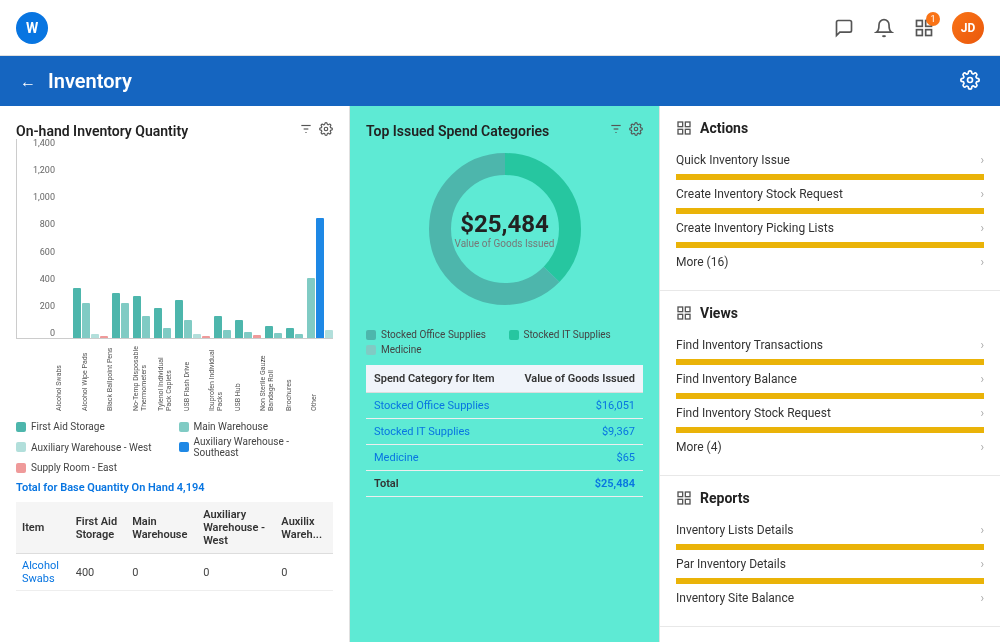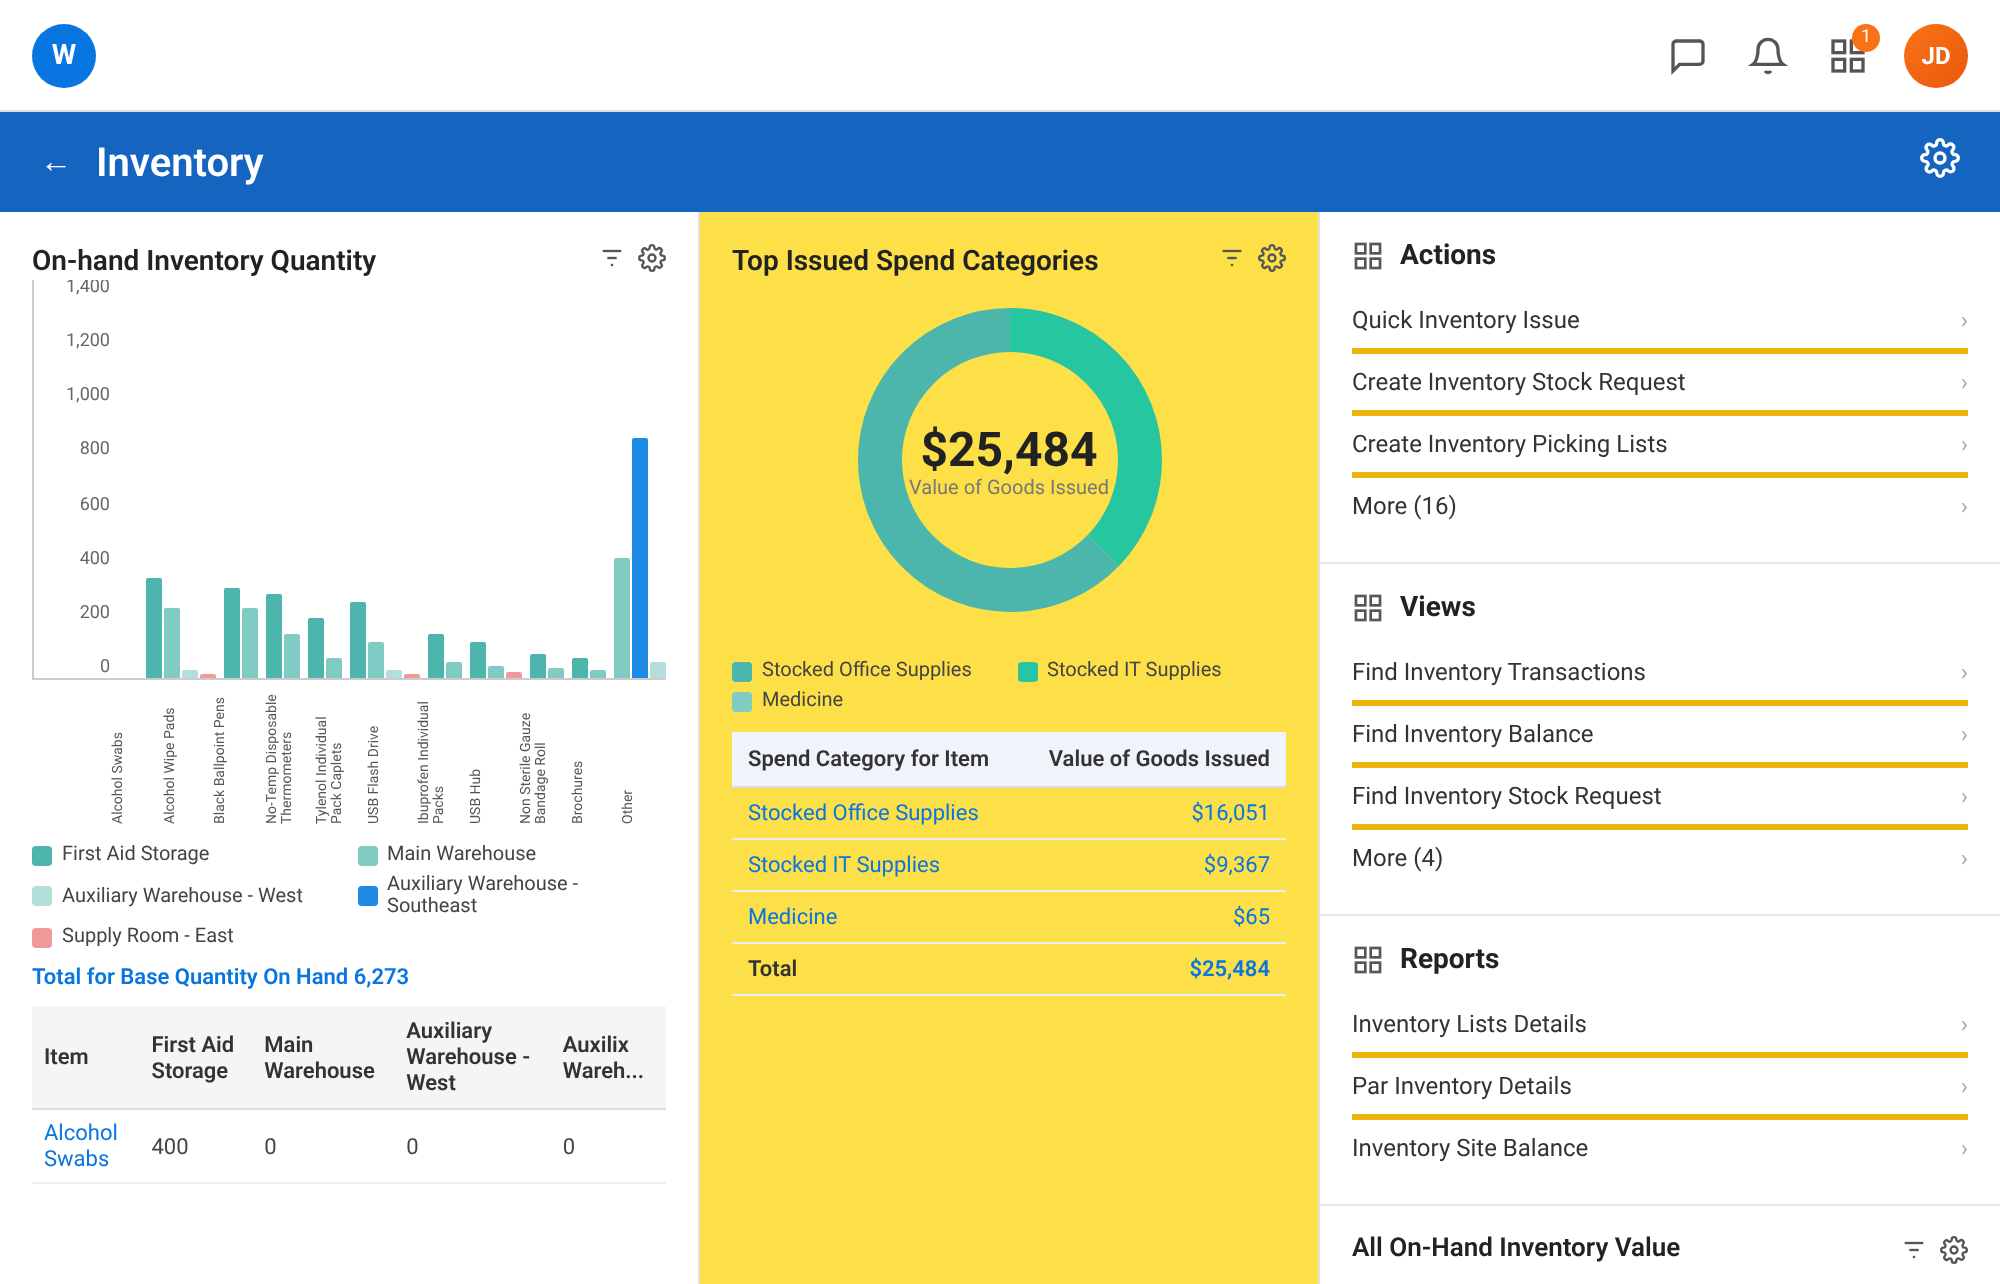--- a/index.html
+++ b/index.html
@@ -80,21 +80,21 @@
       background: #fff;
       border-right: 1px solid #e0e0e0;
       overflow-y: auto;
       padding: 16px;
       flex-shrink: 0;
     }
 
     
     .center-panel {
       width: 310px;
-      background: #fde047;
+      background: #5eead4;
       border-right: 1px solid #e0e0e0;
       overflow-y: auto;
       padding: 16px;
       flex-shrink: 0;
     }
 
     
     .right-panel {
       flex: 1;
       background: #fff;
@@ -267,21 +267,21 @@
       font-size: 14px; font-weight: 700; color: #222;
       display: flex; align-items: center; gap: 8px;
       margin-bottom: 10px;
     }
     .rp-icon {
       width: 16px; height: 16px; color: #555;
     }
     .rp-item {
       display: flex; align-items: center; justify-content: space-between;
       padding: 7px 0;
-      border-bottom: 3px solid #eab308;
+      border-bottom: 6px solid #eab308;
       cursor: pointer;
       color: #333;
       font-size: 12px;
     }
     .rp-item:last-child { border-bottom: none; }
     .rp-chevron { color: #aaa; font-size: 12px; }
 
     .rp-last {
       padding: 14px 16px;
       display: flex; align-items: center; justify-content: space-between;
@@ -450,21 +450,21 @@
         <div class="legend-dot" style="background:#1e88e5;"></div>
         <span>Auxiliary Warehouse - Southeast</span>
       </div>
       <div class="legend-item">
         <div class="legend-dot" style="background:#ef9a9a;"></div>
         <span>Supply Room - East</span>
       </div>
     </div>
 
     <div class="total-line">
-      <span>Total for Base Quantity On Hand</span> <span>6,273</span>
+      <span>Total for Base Quantity On Hand</span> <span>4,194</span>
     </div>
 
     <table class="small-table">
       <thead>
         <tr>
           <th>Item</th>
           <th>First Aid Storage</th>
           <th>Main Warehouse</th>
           <th>Auxiliary Warehouse - West</th>
           <th>Auxilix Wareh...</th>

